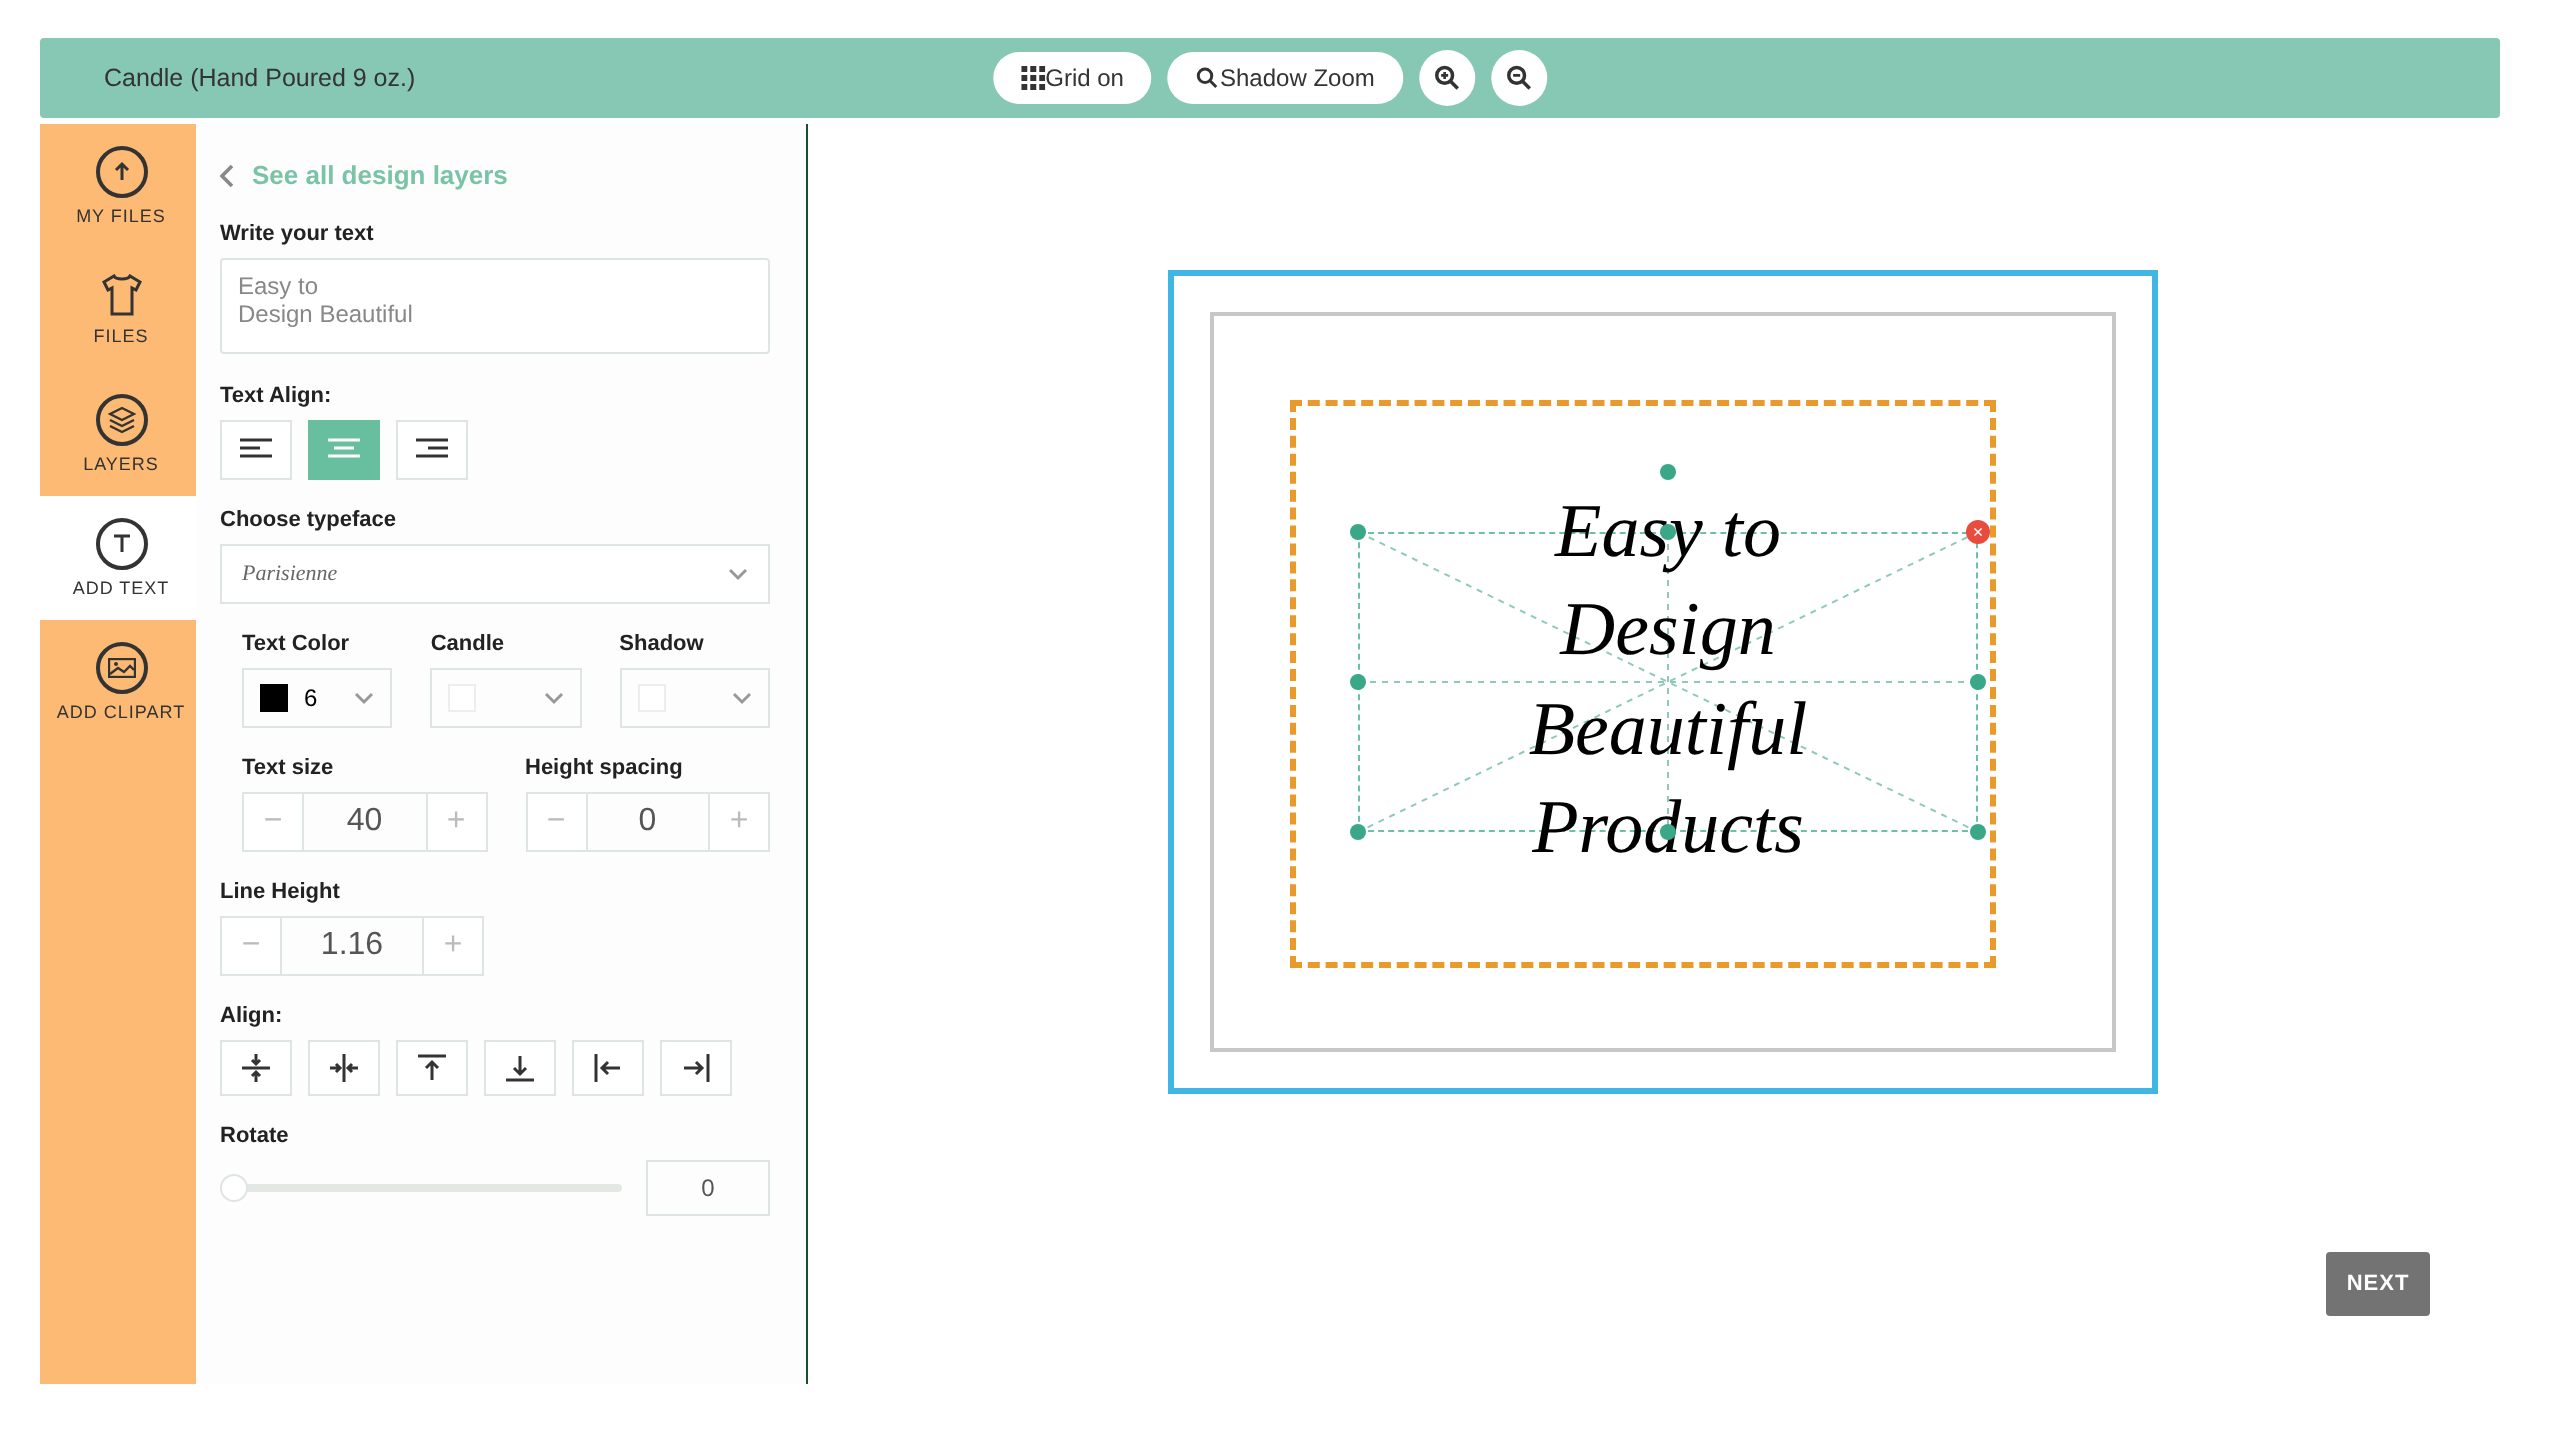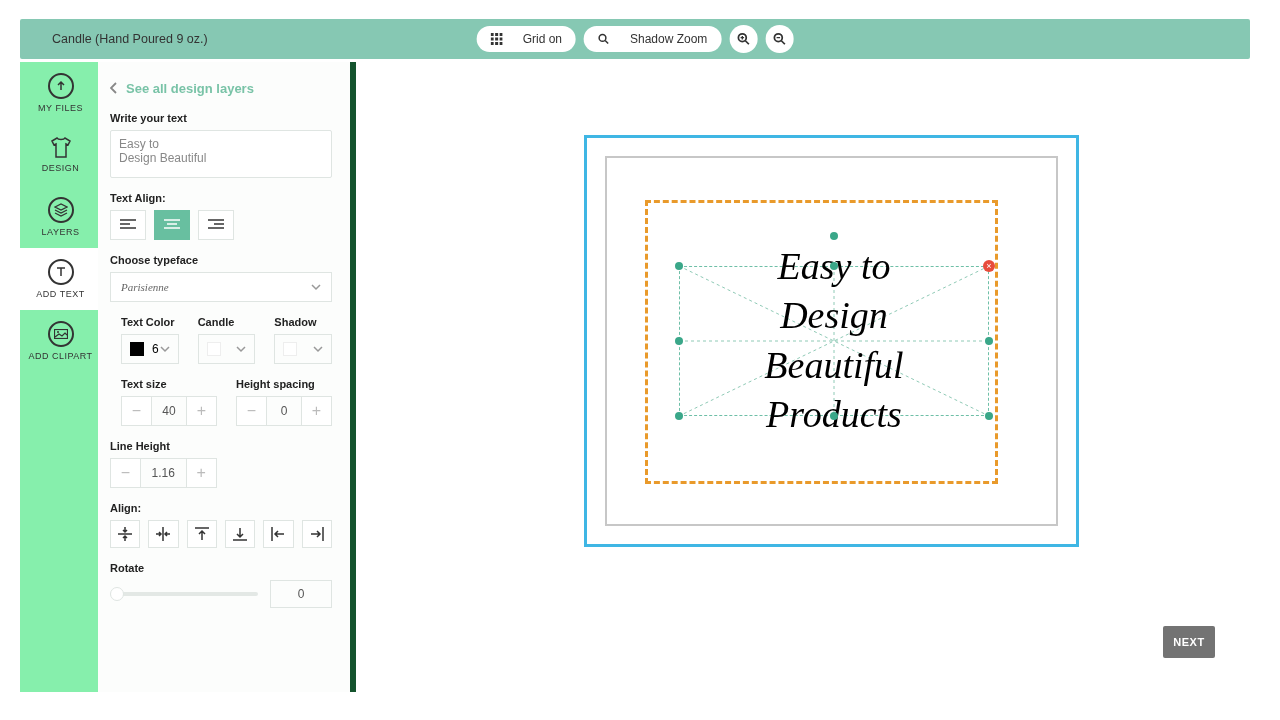--- a/index.html
+++ b/index.html
@@ -3,52 +3,52 @@
 <meta charset="utf-8">
 <style>
   * { box-sizing: border-box; margin: 0; padding: 0; }
   html, body { width: 1280px; height: 720px; font-family: Arial, Helvetica, sans-serif; background: #fff; overflow: hidden; }
   .app { position: relative; width: 1280px; height: 720px; }
 
   
   .topbar { position: absolute; top: 19px; left: 20px; right: 30px; height: 40px; background: #86c8b3; border-radius: 2px; display: flex; align-items: center; padding: 0 32px; }
   .product-title { color: #333; font-size: 12.5px; }
   .topbar-center { position: absolute; left: 50%; top: 50%; transform: translate(-50%, -50%); display: flex; align-items: center; gap: 8px; }
-  .pill { background: #fff; border-radius: 20px; display: inline-flex; align-items: center; gap: 20px; font-size: 12px; color: #333; padding: 6px 14px; border: none; cursor: pointer; }
+  .pill { background: #fff; border-radius: 20px; display: inline-flex; align-items: center; gap: 0; font-size: 12px; color: #333; padding: 6px 14px; border: none; cursor: pointer; }
   .pill .i { display: inline-flex; }
   .circle-btn { width: 28px; height: 28px; border-radius: 50%; background: #fff; border: none; display: inline-flex; align-items: center; justify-content: center; cursor: pointer; }
 
   
-  .leftrail { position: absolute; left: 20px; top: 62px; bottom: 28px; width: 81px; background: #86efac; }
+  .leftrail { position: absolute; left: 20px; top: 62px; bottom: 28px; width: 81px; background: #fdba74; }
   .rail-item { height: 62px; display: flex; flex-direction: column; align-items: center; justify-content: center; gap: 4px; cursor: pointer; font-size: 9px; letter-spacing: 0.5px; color: #333; }
   .rail-item.active { background: #fff; }
   .rail-icon { width: 26px; height: 26px; border: 2px solid #333; border-radius: 50%; display: flex; align-items: center; justify-content: center; }
 
   
-  .panel { position: absolute; left: 98px; top: 62px; width: 258px; bottom: 28px; background: #fcfdfc; border-right: 6px solid #14532d; padding: 18px 18px 16px 12px; overflow-y: auto; }
+  .panel { position: absolute; left: 98px; top: 62px; width: 306px; bottom: 28px; background: #fcfdfc; border-right: 1px solid #14532d; padding: 18px 18px 16px 12px; overflow-y: auto; }
   .panel::-webkit-scrollbar { width: 6px; }
   .panel::-webkit-scrollbar-thumb { background: #ccc; border-radius: 3px; }
   .back-link { display: inline-flex; align-items: center; gap: 8px; color: #79c3a7; font-size: 13px; font-weight: 600; margin-bottom: 16px; cursor: pointer; }
   .lbl { font-size: 11px; font-weight: 700; color: #222; margin-bottom: 6px; display: block; }
   .textarea { width: 100%; height: 48px; border: 1px solid #dfe5e2; border-radius: 2px; padding: 6px 8px; font-size: 12px; color: #888; resize: none; margin-bottom: 10px; font-family: inherit; }
   .row { margin-bottom: 14px; }
   .btn-row { display: flex; gap: 8px; }
   .icon-btn { width: 36px; height: 30px; border: 1px solid #dfe5e2; background: #fff; display: inline-flex; align-items: center; justify-content: center; cursor: pointer; }
   .icon-btn.active { background: #68bfa0; border-color: #68bfa0; }
   .select { position: relative; width: 100%; height: 30px; border: 1px solid #dfe5e2; background: #fff; display: flex; align-items: center; padding: 0 10px; font-size: 11px; color: #666; cursor: pointer; font-style: italic; font-family: 'Brush Script MT', cursive; }
   .select .chev { position: absolute; right: 10px; top: 50%; transform: translateY(-50%); }
   .cols { display: flex; gap: 8px; }
   .col { flex: 1; margin-left: 11px; }
   .color-pick { display: flex; align-items: center; height: 30px; border: 1px solid #dfe5e2; padding: 0 8px; gap: 8px; font-size: 12px; cursor: pointer; position: relative; }
   .swatch { width: 14px; height: 14px; background: #000; }
   .swatch.blank { background: #fff; border: 1px solid #eee; }
   .stepper { display: flex; height: 30px; border: 1px solid #dfe5e2; }
   .stepper button { width: 30px; border: none; background: #fff; color: #bbb; font-size: 16px; cursor: pointer; border-right: 1px solid #dfe5e2; }
   .stepper button:last-child { border-right: none; border-left: 1px solid #dfe5e2; }
-  .stepper .val { flex: 1; display: flex; align-items: center; justify-content: center; font-size: 12px; color: #555; }
+  .stepper .val { flex: 1; display: flex; align-items: center; justify-content: center; font-size: 16px; color: #555; }
   .align-row .icon-btn { width: 36px; height: 28px; }
   .slider-row { display: flex; align-items: center; gap: 12px; }
   .slider { flex: 1; height: 4px; background: #e3e8e5; border-radius: 2px; position: relative; }
   .slider .thumb { position: absolute; left: 0; top: 50%; transform: translate(0, -50%); width: 14px; height: 14px; background: #fff; border: 1px solid #dfe5e2; border-radius: 50%; }
   .rot-val { width: 62px; height: 28px; border: 1px solid #dfe5e2; display: flex; align-items: center; justify-content: center; font-size: 12px; color: #555; }
 
   
   .canvas-area { position: absolute; left: 404px; top: 62px; right: 30px; bottom: 28px; background: #fff; }
   .canvas-border { position: absolute; left: 180px; top: 73px; width: 495px; height: 412px; border: 3px solid #3fb6e4; background: #fff; }
   .inner-rect { position: absolute; left: 18px; top: 18px; right: 18px; bottom: 18px; border: 2px solid #c7c7c7; }
@@ -135,21 +135,21 @@
           </svg>
         </span>
       <span>MY FILES</span>
     </div>
     <div class="rail-item">
       <span>
           <svg width="26" height="22" viewBox="0 0 26 22">
             <path d="M4 4 L9 1 C10 3 16 3 17 1 L22 4 L20 8 L18 7 V20 H8 V7 L6 8 Z" fill="none" stroke="#333" stroke-width="1.5"></path>
           </svg>
         </span>
-      <span>DESIGN</span>
+      <span>FILES</span>
     </div>
     <div class="rail-item">
       <span class="rail-icon">
           <svg width="14" height="14" viewBox="0 0 14 14">
             <path d="M1 4 L7 1 L13 4 L7 7 Z M1 7 L7 10 L13 7 M1 10 L7 13 L13 10" fill="none" stroke="#333" stroke-width="1.2"></path>
           </svg>
         </span>
       <span>LAYERS</span>
     </div>
     <div class="rail-item active">

